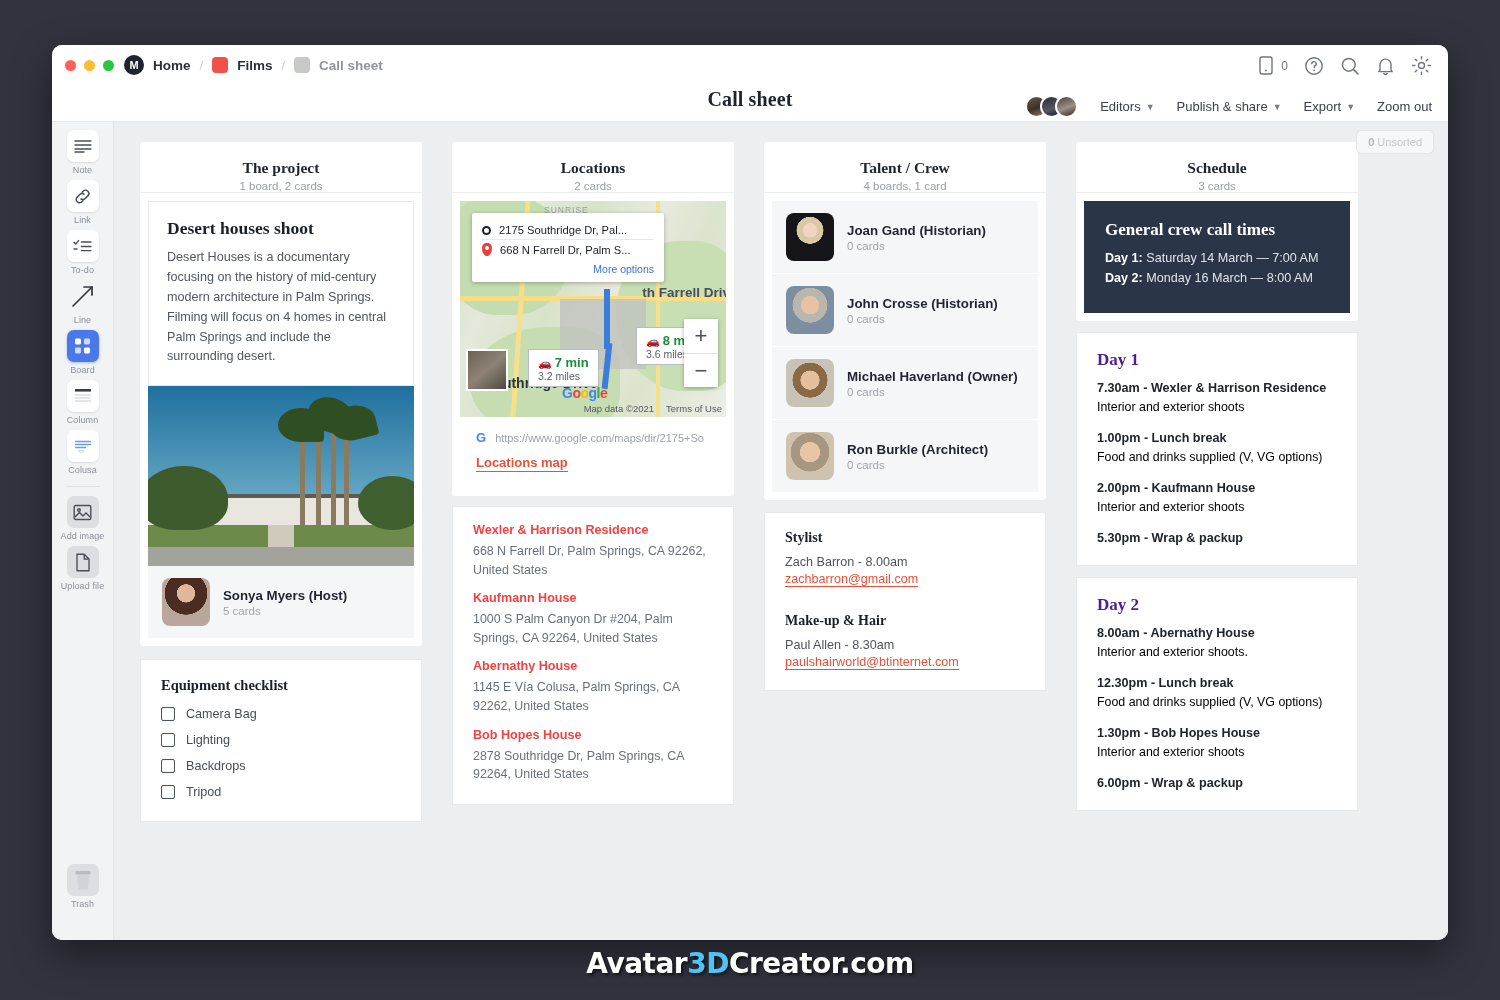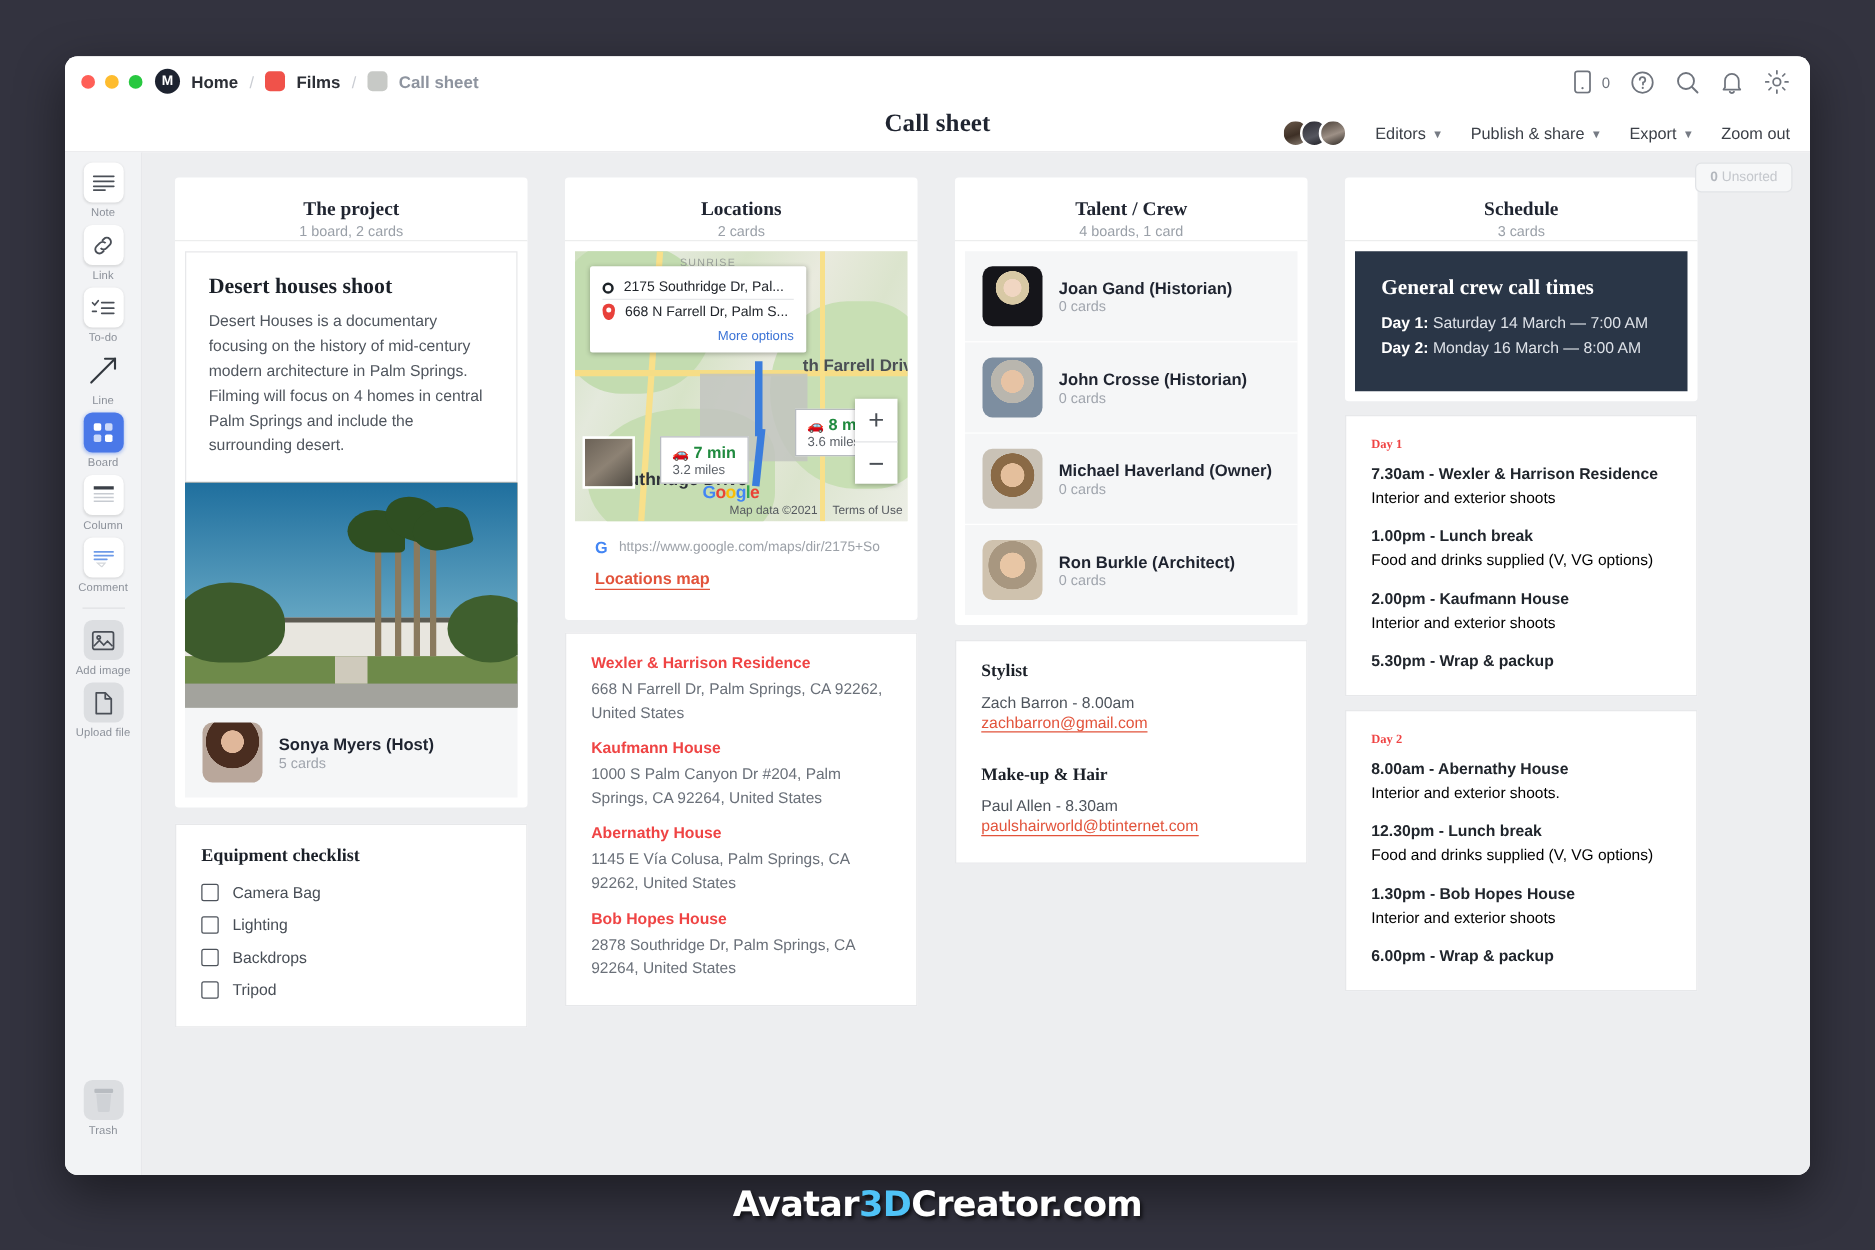--- a/index.html
+++ b/index.html
@@ -237,21 +237,21 @@
   .map-label-street {
     position: absolute; right: -4px; top: 84px;
     font-size: 13.5px; font-weight: bold; color: #4b4f55; white-space: nowrap;
   }
   .map-label-sunrise { position: absolute; left: 84px; top: 4px; font-size: 8.5px; color: #9aa09a; letter-spacing: 1px; }
   .map-label-south {
     position: absolute; left: 25px; bottom: 26px;
     font-size: 14px; font-weight: bold; color: #2f333a; white-space: nowrap;
   }
   .search-panel {
-    position: absolute; left: 12px; top: 12px; width: 173px;
+    position: absolute; left: 12px; top: 12px; width: 192px;
     background: #fff; border-radius: 2px; box-shadow: 0 1px 4px rgba(0,0,0,.28);
     padding: 8px 10px 7px;
   }
   .sp-row { display: flex; align-items: center; gap: 8px; padding: 3px 0; font-size: 11.2px; color: #20242a; }
   .sp-row + .sp-row { border-top: 1px solid #e6e8ea; }
   .sp-origin { width: 9px; height: 9px; border: 2px solid #1c2227; border-radius: 50%; flex: 0 0 9px; }
   .sp-pin { width: 10px; height: 13px; background: #e8403a; border-radius: 50% 50% 50% 50% / 42% 42% 70% 70%; flex: 0 0 10px; position: relative; }
   .sp-pin::after { content:""; position:absolute; left:3px; top:3px; width:4px; height:4px; border-radius:50%; background:#fff; }
   .sp-more { font-size: 10.5px; color: #3b73d6; padding: 4px 0 0 17px; text-align: right; }
 
@@ -302,21 +302,21 @@
   .dark-card h3 {
     font-family: "Liberation Serif", serif;
     font-size: 17px; font-weight: bold; margin-bottom: 11px;
   }
   .dark-line { font-size: 12.6px; color: #dfe3e9; margin-bottom: 6px; }
   .dark-line b { color: #fff; }
 
   .sched-card { background: #fff; border: 1px solid #e7e8ea; padding: 17px 20px 20px; margin-top: 11px; }
   .sched-day {
     font-family: "Liberation Serif", serif;
-    font-size: 10px; font-weight: bold; color: #ef4444; margin-bottom: 11px;
+    font-size: 17px; font-weight: bold; color: #4c1d95; margin-bottom: 11px;
   }
   .sched-item { margin-bottom: 17px; }
   .sched-item:last-child { margin-bottom: 0; }
   .sched-t { font-size: 12.6px; font-weight: bold; color: #20252c; }
   .sched-d { font-size: 12.4px; color: #000000; margin-top: 5px; }
 
   .watermark {
     position: absolute; left: 0; right: 0; bottom: 20px;
     text-align: center;
     font-size: 28px; font-weight: bold;
@@ -487,21 +487,21 @@
 
         <div class="tool">
           <div class="tool-box">
             <svg width="18" height="15" viewBox="0 0 18 15">
                 <g stroke="#6d9ae8" stroke-width="1.3" stroke-linecap="round">
                   <path d="M1.5 2.5h15M1.5 5.5h15M1.5 8.5h10"></path>
                 </g>
                 <path d="M4 11.5h6l-2.5 3z" fill="#ffffff" stroke="#d4d7db" stroke-width="1"></path>
               </svg>
           </div>
-          <div class="tool-label">Comment</div>
+          <div class="tool-label">Colusa</div>
         </div>
 
         <div class="sb-divider"></div>
 
         <div class="tool">
           <div class="tool-box gray">
             <svg width="19" height="17" viewBox="0 0 19 17" fill="none" stroke="#4a4f57" stroke-width="1.4">
                 <rect x="1.2" y="1.5" width="16.6" height="14" rx="1.6"></rect>
                 <circle cx="6" cy="6" r="1.3"></circle>
                 <path d="M2 13l4.5-4.6L10 12l3-3 4 4"></path>

